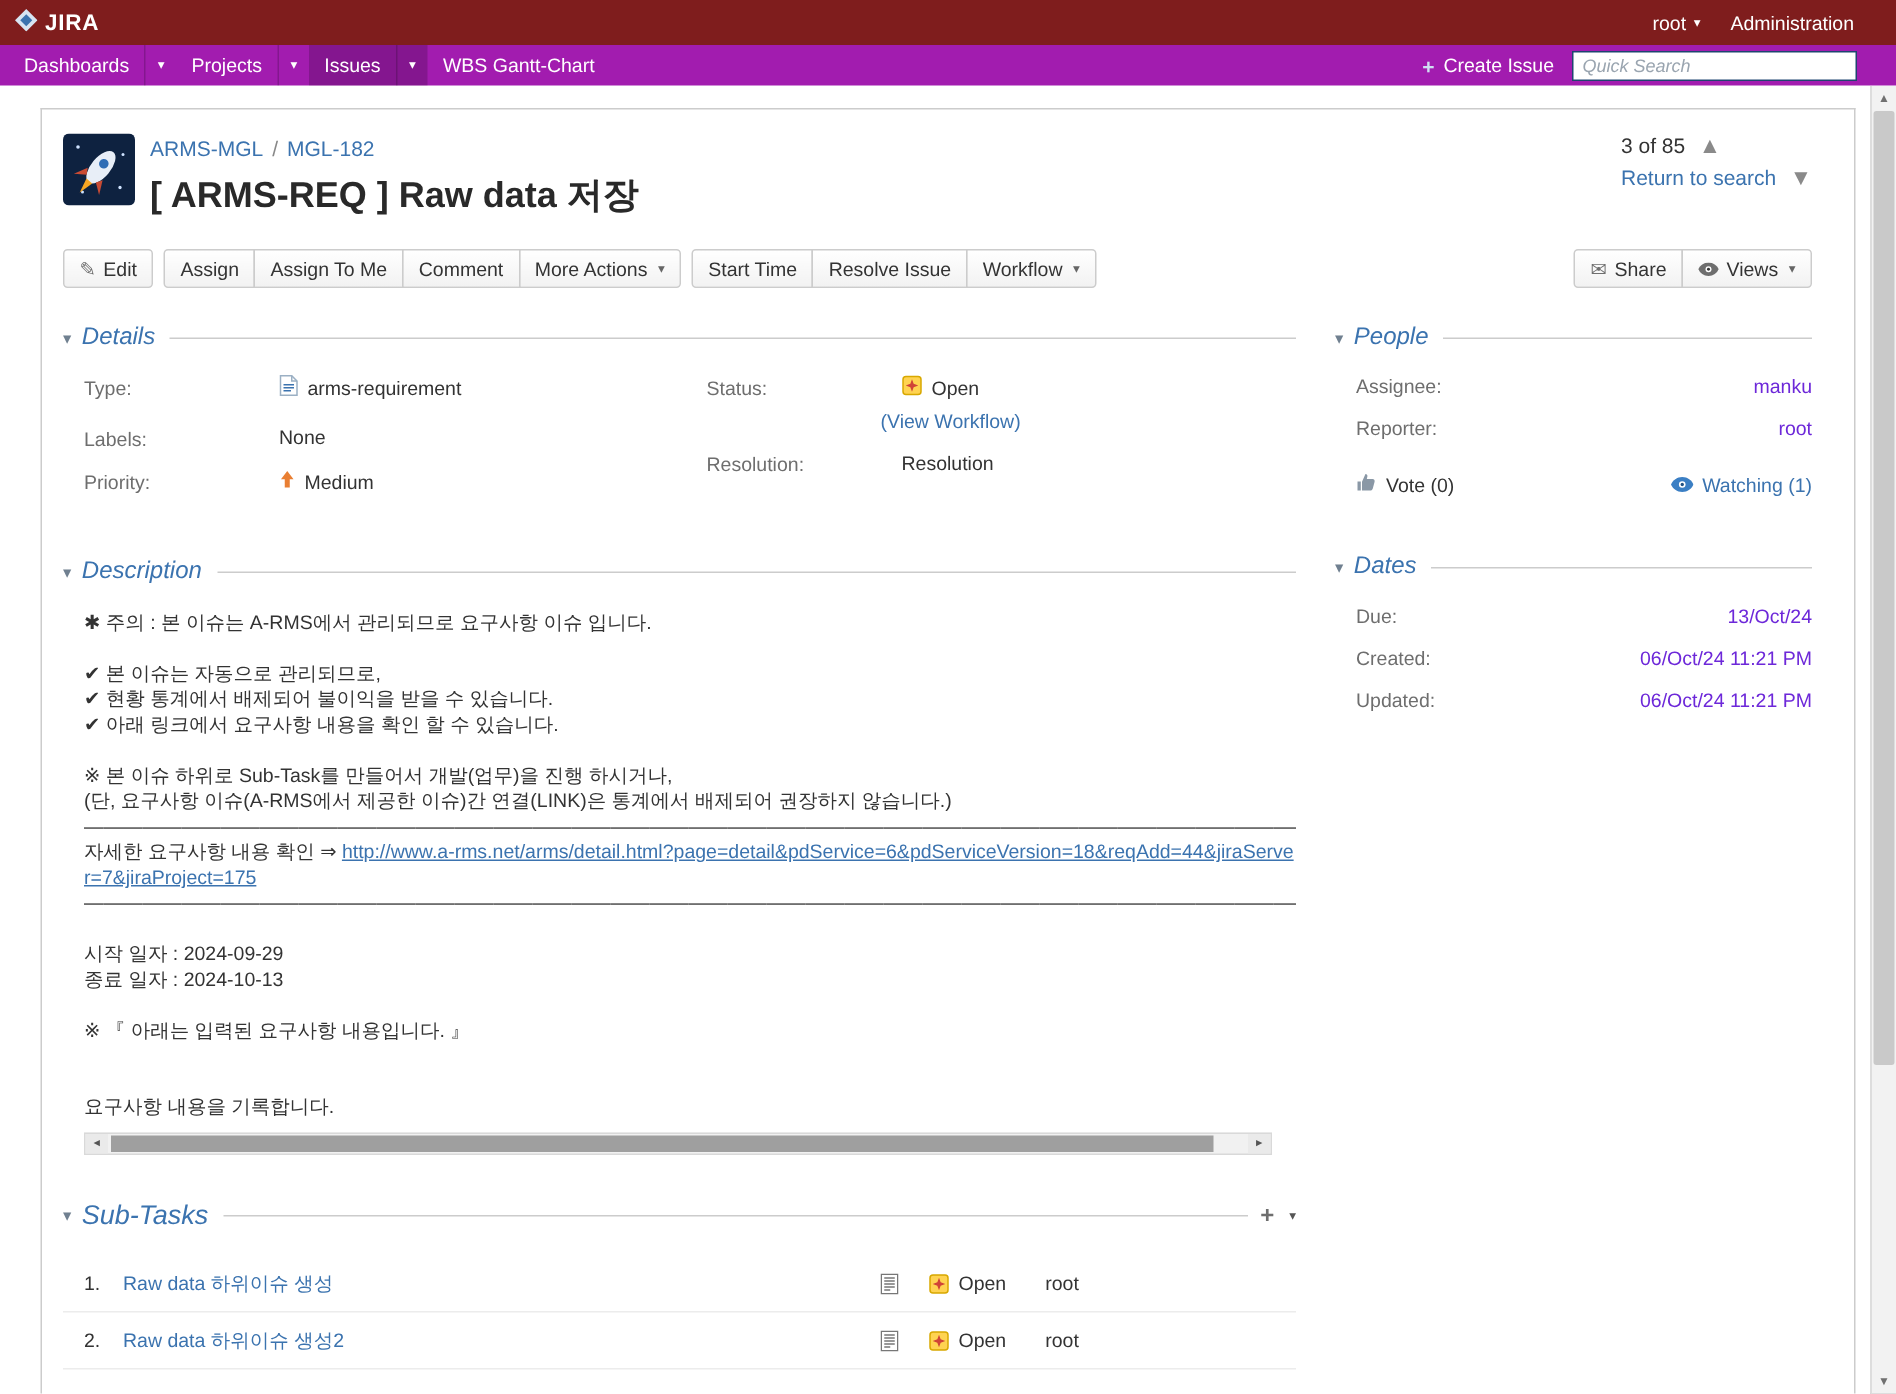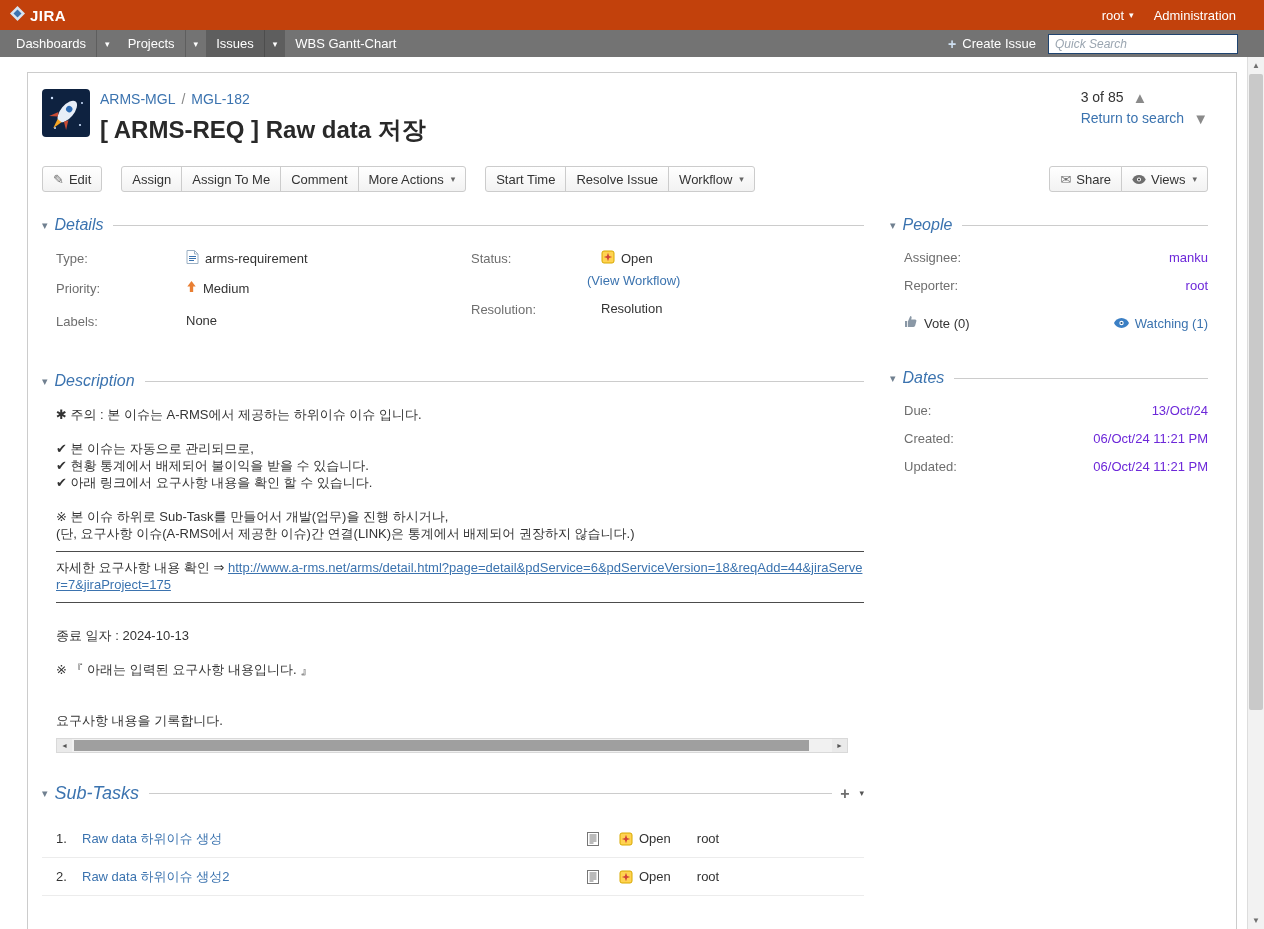--- a/index.html
+++ b/index.html
@@ -1,28 +1,28 @@
 <!DOCTYPE html>
 <html><head>
 <meta charset="utf-8">
 <style>
   * { margin:0; padding:0; box-sizing:border-box; }
   html,body { width:1264px; height:929px; overflow:hidden; background:#fff;
     font-family:"Liberation Sans","DejaVu Sans",sans-serif; font-size:13px; color:#333; }
   a { color:#3b73af; text-decoration:none; cursor:pointer; }
 
   
-  .topbar { height:30px; background:#c2410c; color:#fff; display:flex; align-items:center; padding:0 28px 0 10px; }
+  .topbar { height:30px; background:#7f1d1d; color:#fff; display:flex; align-items:center; padding:0 28px 0 10px; }
   .logo { display:flex; align-items:center; gap:5px; font-weight:bold; font-size:15px; letter-spacing:.5px; cursor:pointer; }
   .topbar-right { margin-left:auto; display:flex; align-items:center; gap:20px; }
   .topbar-item { color:#fff; cursor:pointer; display:flex; align-items:center; gap:5px; }
   .caret { font-size:9px; line-height:1; }
 
   
-  .navbar { height:27px; background:#737373; display:flex; align-items:stretch; color:#fff; padding-left:6px; }
+  .navbar { height:27px; background:#a21caf; display:flex; align-items:stretch; color:#fff; padding-left:6px; }
   .nav-item { display:flex; align-items:center; cursor:pointer; }
   .nav-item .nav-label { padding:0 10px; display:flex; align-items:center; height:100%; }
   .nav-item .nav-caret { padding:0 8px; height:100%; display:flex; align-items:center; font-size:9px; border-left:1px solid rgba(0,0,0,.18); }
   .nav-item.active .nav-label, .nav-item.active .nav-caret { background:rgba(0,0,0,.18); }
   .nav-right { margin-left:auto; display:flex; align-items:center; gap:12px; padding-right:26px; }
   .create-issue { display:flex; align-items:center; gap:6px; cursor:pointer; color:#fff; }
   .create-issue .plus { font-size:14px; font-weight:bold; color:#cfe0f2; line-height:1; }
   .quick-search { width:190px; height:20px; border:1px solid #1f4470; background:#fff; padding:0 6px; font-size:12px; color:#333; }
   .quick-search::placeholder { color:#9aa5b0; font-style:italic; }
 
@@ -42,21 +42,21 @@
 
   
   .toolbar { display:flex; align-items:center; margin-top:20px; padding-left:2px; gap:7px; }
   .btn { display:inline-flex; align-items:center; gap:5px; height:26px; padding:0 10px;
     background:linear-gradient(#ffffff,#f2f2f2); border:1px solid #ccc; border-radius:3px;
     font-size:13px; color:#333; cursor:pointer; white-space:nowrap; }
   .btn .bcaret { font-size:9px; color:#666; margin-left:2px; }
   .btn .bicon { color:#6e6e6e; font-size:13px; line-height:1; display:inline-flex; }
   .btn-group { display:inline-flex; }
   .btn-group .btn { border-radius:0; margin-left:-1px; }
-  .btn-group .btn:first-child { border-radius:3px 0 0 3px; margin-left:12px; }
+  .btn-group .btn:first-child { border-radius:3px 0 0 3px; margin-left:0; }
   .btn-group .btn:last-child { border-radius:0 3px 3px 0; }
   .toolbar-right { margin-left:auto; }
 
   
   .columns { display:flex; margin-top:24px; }
   .col-left { flex:1; min-width:0; padding-left:2px; }
   .col-right { width:318px; flex:none; margin-left:26px; }
   .section { margin-bottom:30px; }
   .sec-head { display:flex; align-items:center; margin-bottom:16px; }
   .twixi { color:#708090; font-size:11px; margin-right:7px; cursor:pointer; }
@@ -260,34 +260,34 @@
                 <span class="flabel">Type:</span>
                 <span class="fvalue">
                   <span><svg width="13" height="14" viewBox="0 0 13 14">
                         <path d="M1 .5h7.5L12 4v9.5H1z" fill="#fff" stroke="#9bb0c4"></path>
                         <path d="M8.5 .5V4H12" fill="none" stroke="#9bb0c4"></path>
                         <path d="M3 6.5h7M3 8.5h7M3 10.5h5" stroke="#3b73af"></path>
                       </svg></span>
                   <span>arms-requirement</span>
                 </span>
               </div>
+              <div class="field labels-row">
+                <span class="flabel">Labels:</span>
+                <span class="fvalue">
+                    <span>None</span>
+                  </span>
+              </div>
               <div class="field">
                 <span class="flabel">Priority:</span>
                 <span class="fvalue">
                   <span><svg width="11" height="13" viewBox="0 0 11 14">
                         <path d="M5.5 1L10 7H7.3V13H3.7V7H1Z" fill="#e97f33"></path>
                       </svg></span>
                   <span>Medium</span>
                 </span>
-              </div>
-              <div class="field labels-row">
-                <span class="flabel">Labels:</span>
-                <span class="fvalue">
-                    <span>None</span>
-                  </span>
               </div>
             </div>
             <div class="dg-col2">
               <div class="field">
                 <span class="flabel">Status:</span>
                 <span class="fvalue">
                   <span><svg width="14" height="14" viewBox="0 0 14 14">
                         <rect x="1" y="1" width="12" height="12" rx="2" fill="#ffd351" stroke="#d8a800"></rect>
                         <path d="M7 2.8L8.1 5.9L11.2 7L8.1 8.1L7 11.2L5.9 8.1L2.8 7L5.9 5.9Z" fill="#d04437"></path>
                       </svg></span>
@@ -307,32 +307,33 @@
           </div>
         </div>
 
         <div class="section">
           <div class="sec-head">
             <span class="twixi">▾</span>
             <span class="sec-title">Description</span>
             <span class="sec-rule"></span>
           </div>
           <div class="desc-body">
-            <div class="dline">✱ 주의 : 본 이슈는 A-RMS에서 제공하는 하위이슈 이슈 입니다.</div>
+            <div class="dline">✱ 주의 : 본 이슈는 A-RMS에서 관리되므로 요구사항 이슈 입니다.</div>
             <div class="dline"></div>
             <div class="dline">✔ 본 이슈는 자동으로 관리되므로,</div>
             <div class="dline">✔ 현황 통계에서 배제되어 불이익을 받을 수 있습니다.</div>
             <div class="dline">✔ 아래 링크에서 요구사항 내용을 확인 할 수 있습니다.</div>
             <div class="dline"></div>
             <div class="dline">※ 본 이슈 하위로 Sub-Task를 만들어서 개발(업무)을 진행 하시거나,</div>
             <div class="dline">(단, 요구사항 이슈(A-RMS에서 제공한 이슈)간 연결(LINK)은 통계에서 배제되어 권장하지 않습니다.)</div>
             <div class="dline divider">――――――――――――――――――――――――――――――――――――――――――――――――――――――――――――――――――――――――――――――――――――</div>
             <div class="dline"><span>자세한 요구사항 내용 확인 ⇒ </span><a class="dlink">http://www.a-rms.net/arms/detail.html?page=detail&amp;pdService=6&amp;pdServiceVersion=18&amp;reqAdd=44&amp;jiraServer=7&amp;jiraProject=175</a></div>
             <div class="dline divider">――――――――――――――――――――――――――――――――――――――――――――――――――――――――――――――――――――――――――――――――――――</div>
             <div class="dline"></div>
+            <div class="dline">시작 일자 : 2024-09-29</div>
             <div class="dline">종료 일자 : 2024-10-13</div>
             <div class="dline"></div>
             <div class="dline">※ 『 아래는 입력된 요구사항 내용입니다. 』</div>
             <div class="dline"></div>
             <div class="dline"></div>
             <div class="dline">요구사항 내용을 기록합니다.</div>
           </div>
           <div class="hscroll">
             <div class="hs-btn">◄</div>
             <div class="hs-thumb"></div>

